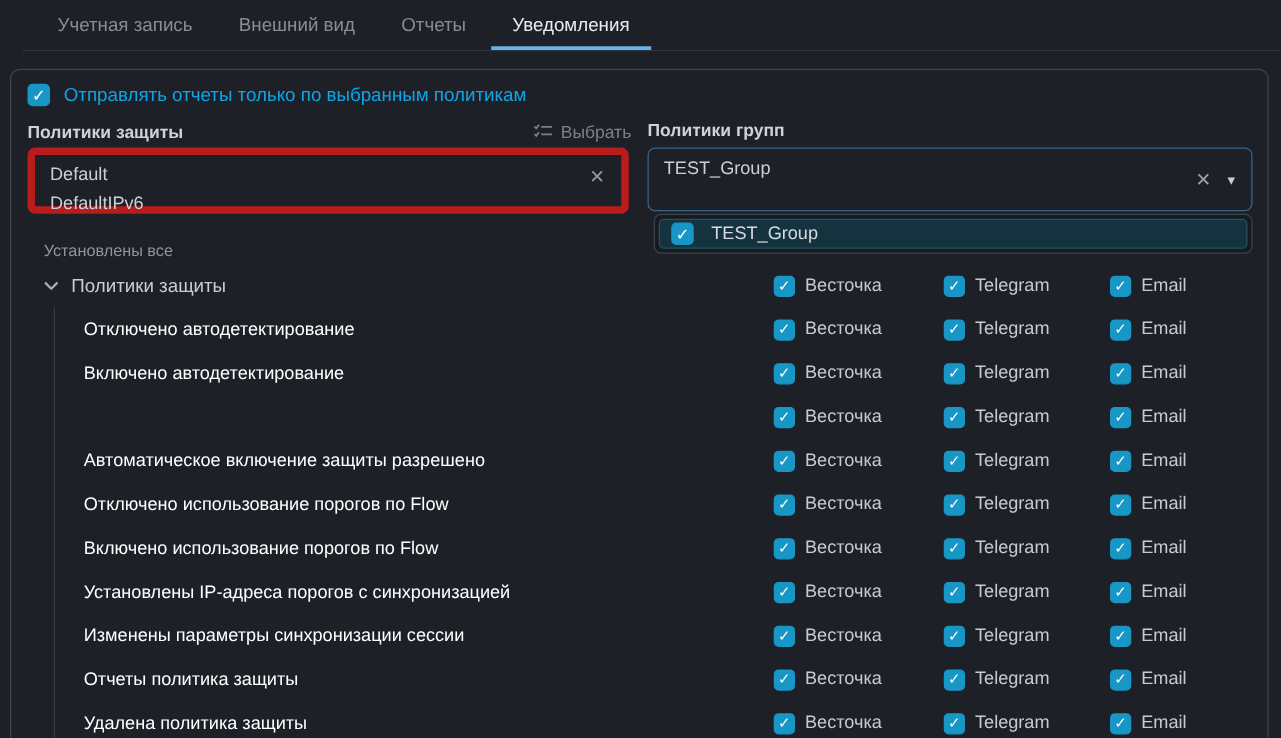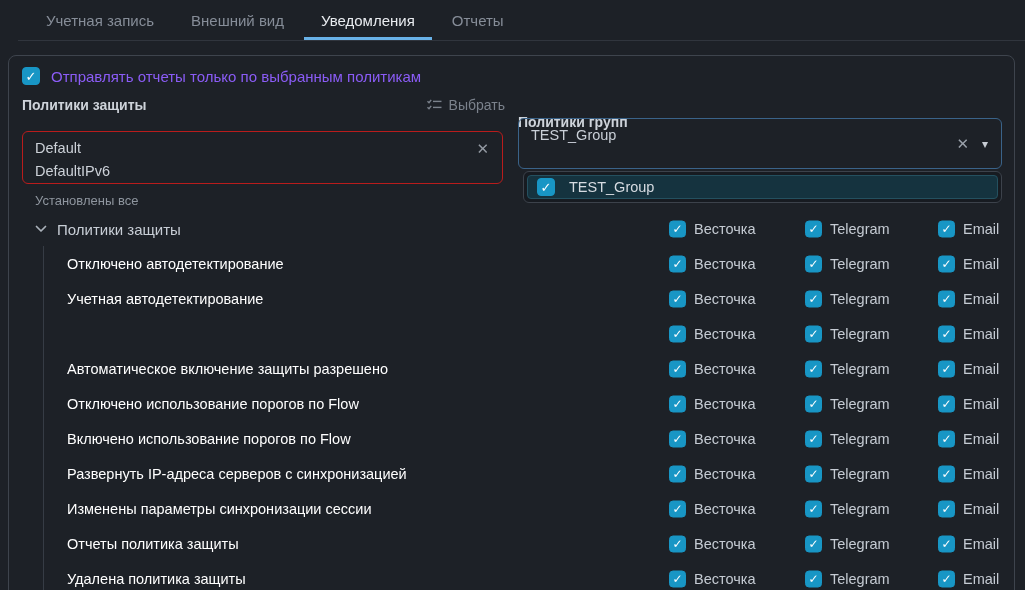--- a/index.html
+++ b/index.html
@@ -33,36 +33,36 @@
     border:1px solid #5a616b;flex:0 0 auto;
     display:flex;align-items:center;justify-content:center;
   }
   .cb.on{background:#1896c5;border-color:#1896c5;}
   .cb.on::after{content:"✓";color:#fff;font-size:13px;font-weight:bold;line-height:1;}
   .cb.small{width:17px;height:17px;}
   .cb.small::after{font-size:12px;}
   
   .main-check{
     position:absolute;left:22px;top:67px;display:flex;align-items:flex-end;gap:11px;
-    font-size:15px;color:#8b5cf6;cursor:pointer;
+    font-size:15px;color:#0ea5e9;cursor:pointer;
   }
   
   .sec-label{font-weight:bold;font-size:14px;color:#ced3da;}
   .left-head{
     position:absolute;left:22px;top:97px;width:483px;
     display:flex;justify-content:space-between;align-items:center;
   }
   .choose-btn{
     display:flex;align-items:center;gap:7px;font-size:14px;color:#7b828c;cursor:pointer;
   }
-  .right-head{position:absolute;left:518px;top:96px;margin-top:17px;}
+  .right-head{position:absolute;left:518px;top:96px;}
   
   .left-box{
-    position:absolute;left:22px;top:131px;width:481px;height:53px;
-    border:1px solid #b91c1c;border-radius:6px;box-sizing:border-box;
+    position:absolute;left:22px;top:118px;width:481px;height:53px;
+    border:6px solid #b91c1c;border-radius:6px;box-sizing:border-box;
     padding:5px 34px 5px 12px;cursor:pointer;
   }
   .left-box .policy{font-size:14.5px;line-height:23px;color:#ccd1d8;}
   .left-box .clear{
     position:absolute;right:13px;top:8px;color:#949aa3;font-size:15px;cursor:pointer;
   }
   
   .select{
     position:absolute;left:518px;top:118px;width:484px;height:51px;
     border:1.5px solid #3a6389;border-radius:6px;box-sizing:border-box;cursor:pointer;
@@ -93,36 +93,36 @@
     position:absolute;left:57px;top:50%;transform:translateY(-50%);
     font-size:15px;color:#c8ced6;cursor:pointer;
   }
   .guide{position:absolute;left:43px;top:246px;width:1px;height:344px;background:#363c45;}
   .tree-rows{position:absolute;left:0;top:246px;width:100%;}
   .tree-row{position:relative;height:35px;}
   .tree-row-label{
     position:absolute;left:67px;top:50%;transform:translateY(-50%);
     font-size:14.5px;color:#ffffff;
   }
-  .channel-group{position:absolute;left:669px;top:0;height:100%;right:0;}
+  .channel-group{position:absolute;left:619px;top:0;height:100%;right:0;}
   .channel{
     position:absolute;top:50%;transform:translateY(-50%);
     display:flex;align-items:center;gap:8px;
     font-size:14.5px;color:#c5cbd3;cursor:pointer;
   }
   .channel.c0{left:0}.channel.c1{left:136px}.channel.c2{left:269px}
 </style>
 </head>
 <body>
 
 <div class="tabs">
   <div class="tab">Учетная запись</div>
   <div class="tab">Внешний вид</div>
+  <div class="tab">Отчеты</div>
   <div class="tab active">Уведомления</div>
-  <div class="tab">Отчеты</div>
 </div>
 
 <div class="panel"></div>
 
 <div class="main-check">
   <span class="cb on"></span>
   <span>Отправлять отчеты только по выбранным политикам</span>
 </div>
 
 <div class="left-head">
@@ -204,21 +204,21 @@
           <span class="cb small on"></span>
           <span>Telegram</span>
         </span>
         <span class="channel c2">
           <span class="cb small on"></span>
           <span>Email</span>
         </span>
       </span>
   </div>
     <div class="tree-row">
-    <span class="tree-row-label">Учетная автодетектирование</span>
+    <span class="tree-row-label">Включено автодетектирование</span>
     <span class="channel-group">
         <span class="channel c0">
           <span class="cb small on"></span>
           <span>Весточка</span>
         </span>
         <span class="channel c1">
           <span class="cb small on"></span>
           <span>Telegram</span>
         </span>
         <span class="channel c2">
@@ -288,21 +288,21 @@
           <span class="cb small on"></span>
           <span>Telegram</span>
         </span>
         <span class="channel c2">
           <span class="cb small on"></span>
           <span>Email</span>
         </span>
       </span>
   </div>
     <div class="tree-row">
-    <span class="tree-row-label">Развернуть IP-адреса серверов с синхронизацией</span>
+    <span class="tree-row-label">Установлены IP-адреса порогов с синхронизацией</span>
     <span class="channel-group">
         <span class="channel c0">
           <span class="cb small on"></span>
           <span>Весточка</span>
         </span>
         <span class="channel c1">
           <span class="cb small on"></span>
           <span>Telegram</span>
         </span>
         <span class="channel c2">

